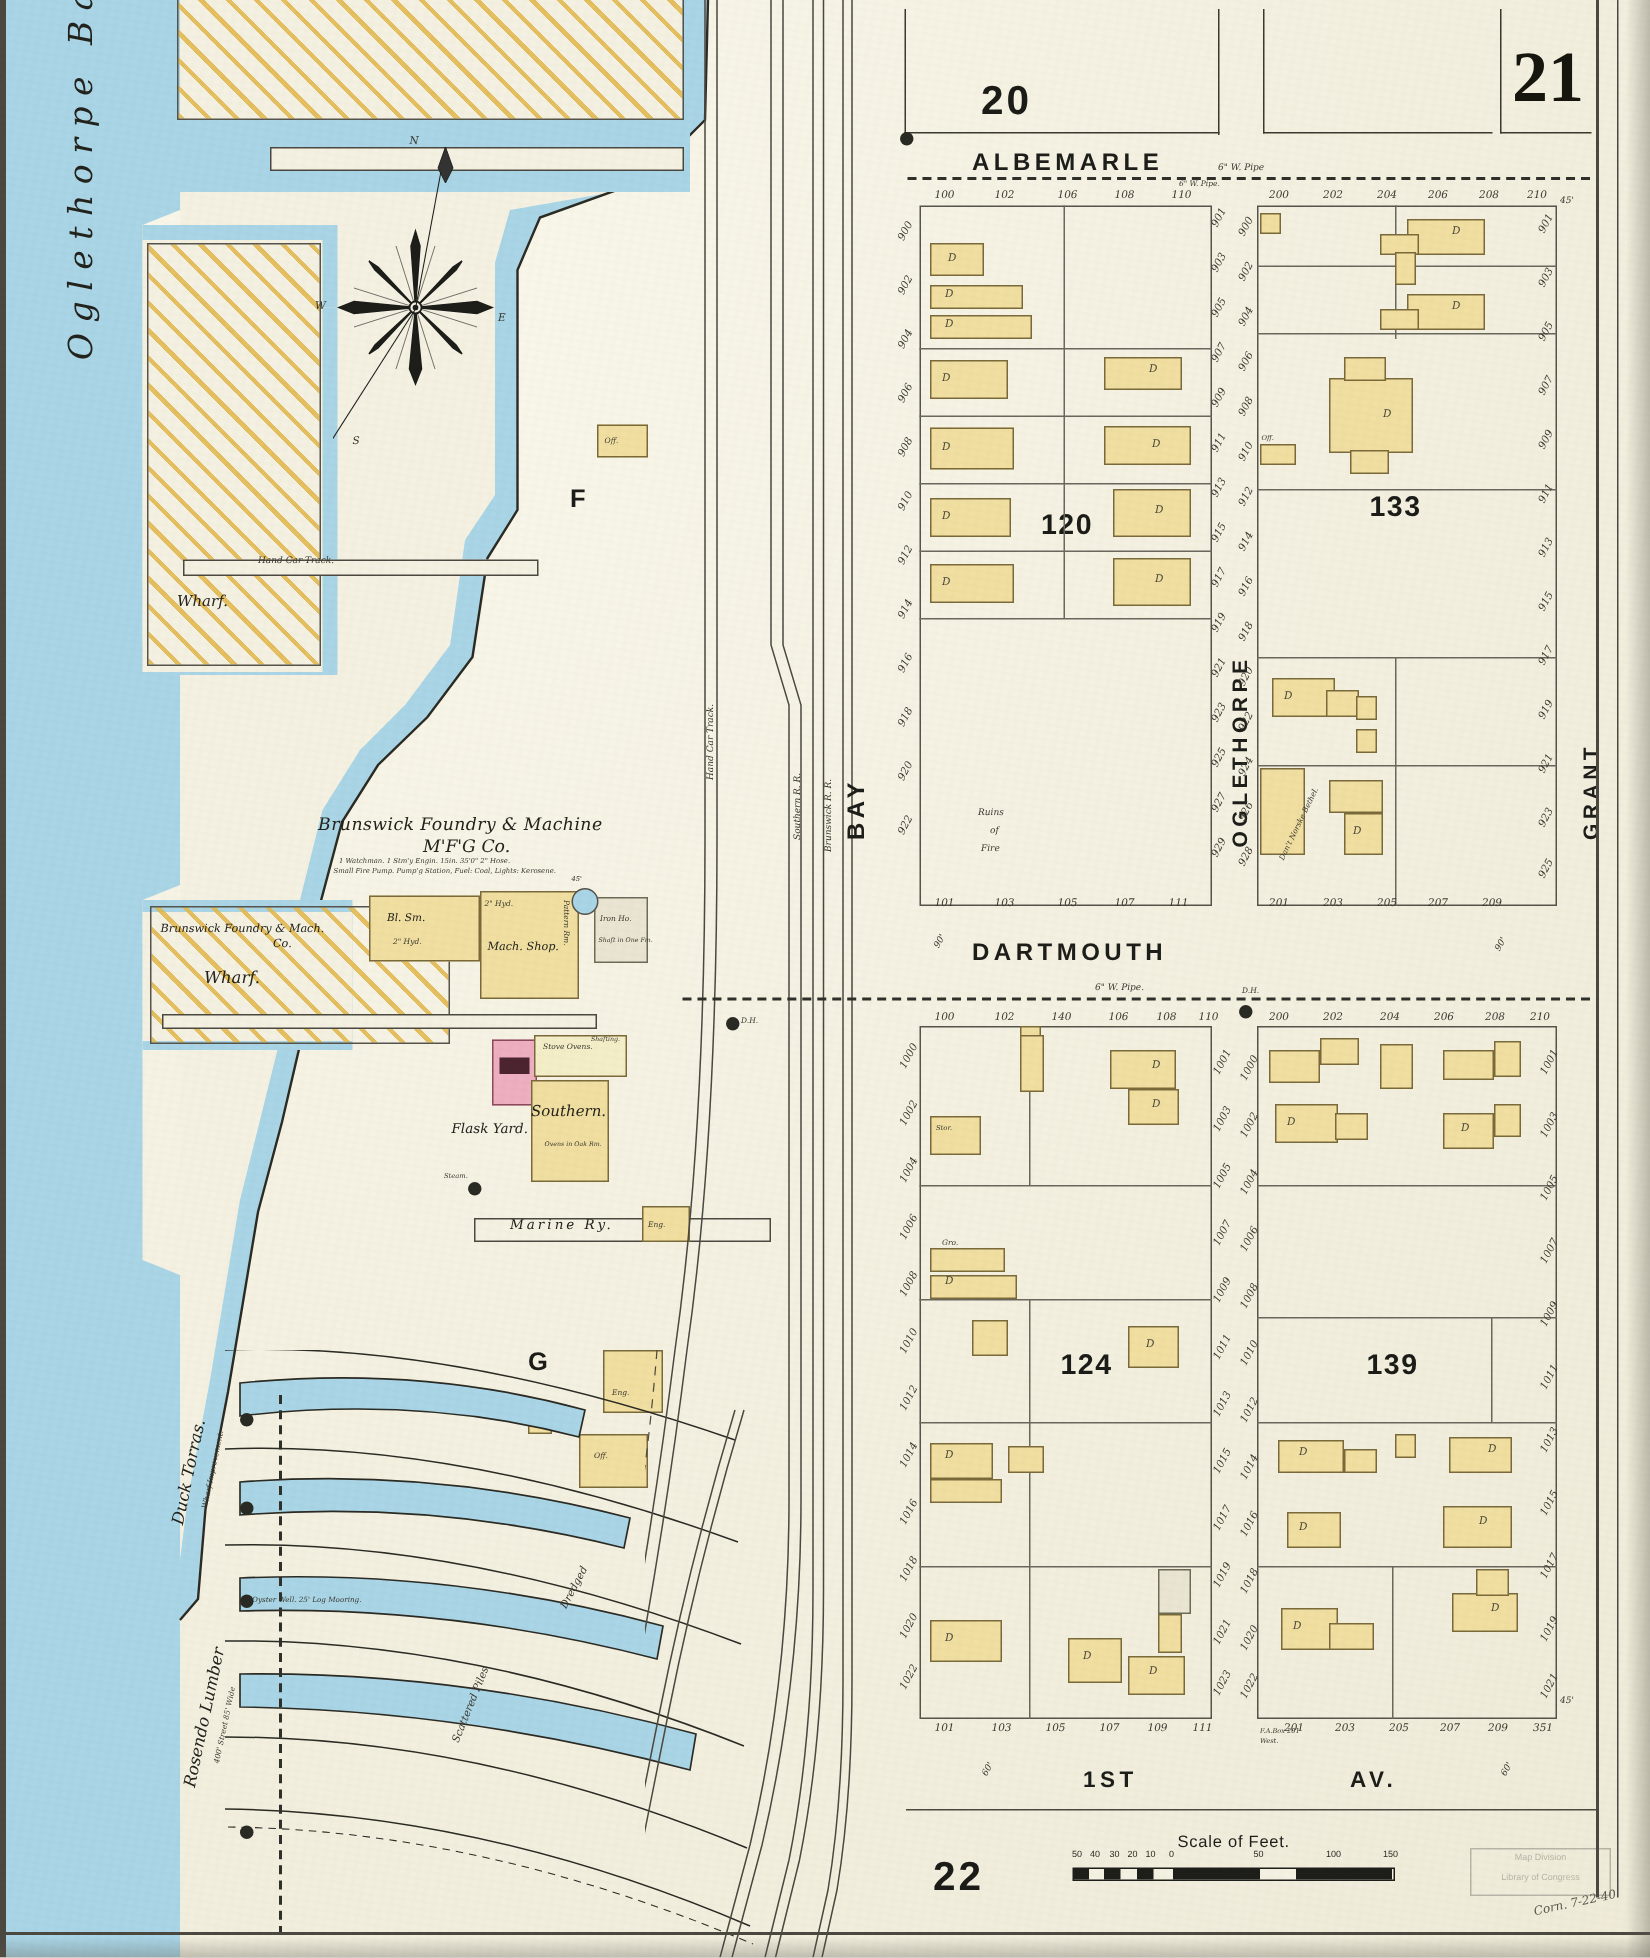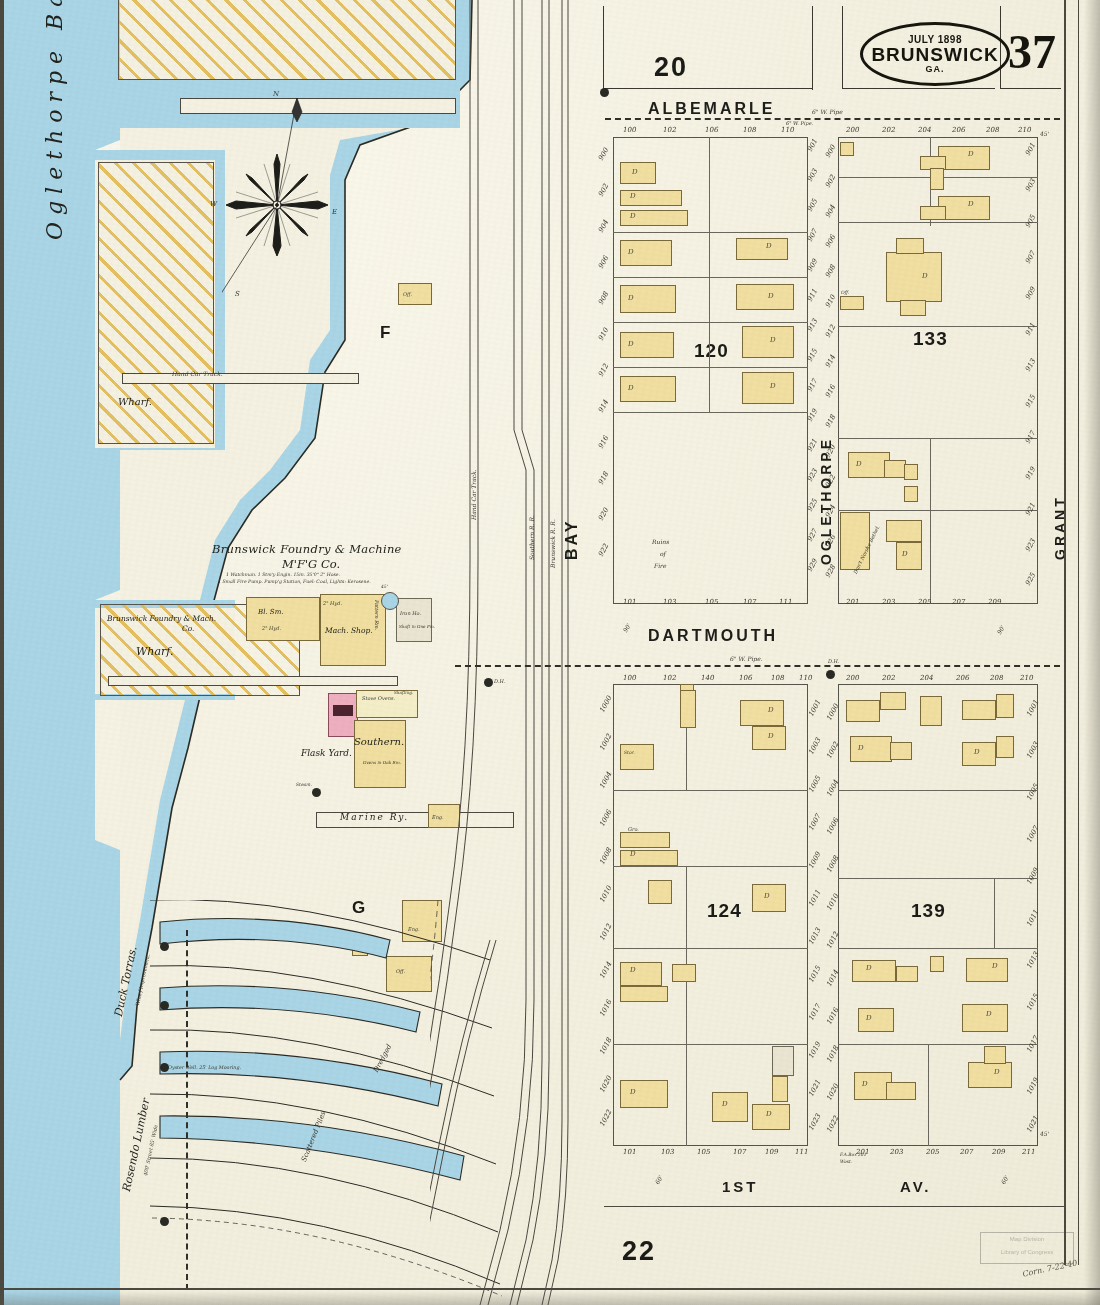--- a/index.html
+++ b/index.html
@@ -309,28 +309,21 @@
   <div class="hyd" style="left:484px;top:678px;"></div>
   <div class="tiny" style="left:494px;top:678px;font-size:5px;">D.H.</div>
 
   <div class="pgnum" style="left:654px;top:52px;">20</div>
   <div class="abs" style="left:603px;top:6px;width:0;height:84px;border-left:1.5px solid #3b392f;"></div>
   <div class="abs" style="left:603px;top:88px;width:210px;height:0;border-top:1.5px solid #3b392f;"></div>
   <div class="abs" style="left:812px;top:6px;width:0;height:84px;border-left:1.5px solid #3b392f;"></div>
 
   <div id="frame-tr"></div>
   <div id="frame-tr2"></div>
-  <div id="cartouche">
-    <div class="oval">
-      <div id="c-date">JULY 1898</div>
-      <div id="c-city">BRUNSWICK</div>
-      <div id="c-state">GA.</div>
-    </div>
-  </div>
-  <div id="sheetno">37</div>
+  <div id="sheetno">21</div>
 
   <div class="hyd" style="left:600px;top:88px;"></div>
   <div class="st" style="left:648px;top:100px;font-size:16px;">ALBEMARLE</div>
   <div class="abs" style="left:605px;top:118px;width:455px;height:0;border-top:2px dashed #30302a;"></div>
   <div class="tiny" style="left:812px;top:108px;font-size:6px;">6" W. Pipe</div>
   <div class="tiny" style="left:786px;top:120px;font-size:5px;">6" W. Pipe.</div>
 
   <div class="blk" style="left:613px;top:137px;width:195px;height:467px;"></div>
   <div class="blknum" style="left:694px;top:328px;margin-top:12px;">120</div>
 
@@ -547,21 +540,21 @@
     <span class="addr" style="left:120px;top:0;">107</span>
     <span class="addr" style="left:152px;top:0;">109</span>
     <span class="addr" style="left:182px;top:0;">111</span>
   </div>
   <div class="abs" style="left:838px;top:1148px;width:205px;height:12px;">
     <span class="addr" style="left:18px;top:0;">201</span>
     <span class="addr" style="left:52px;top:0;">203</span>
     <span class="addr" style="left:88px;top:0;">205</span>
     <span class="addr" style="left:122px;top:0;">207</span>
     <span class="addr" style="left:154px;top:0;">209</span>
-    <span class="addr" style="left:184px;top:0;">211</span>
+    <span class="addr" style="left:184px;top:0;">351</span>
   </div>
   <div class="tiny" style="left:840px;top:1152px;font-size:4.4px;">F.A.Box 201</div>
   <div class="tiny" style="left:840px;top:1159px;font-size:4.4px;">West.</div>
 
   <div class="abs" style="left:806px;top:137px;width:14px;height:467px;">
     <span class="addr" style="left:0;top:4px;transform:rotate(-62deg);">901</span>
     <span class="addr" style="left:0;top:34px;transform:rotate(-62deg);">903</span>
     <span class="addr" style="left:0;top:64px;transform:rotate(-62deg);">905</span>
     <span class="addr" style="left:0;top:94px;transform:rotate(-62deg);">907</span>
     <span class="addr" style="left:0;top:124px;transform:rotate(-62deg);">909</span>
@@ -679,20 +672,41 @@
   </div>
 
   <div class="st" style="left:722px;top:1178px;font-size:15px;">1ST</div>
   <div class="st" style="left:900px;top:1178px;font-size:15px;">AV.</div>
   <div class="tiny" style="left:654px;top:1176px;font-size:6px;transform:rotate(-60deg);">60'</div>
   <div class="tiny" style="left:1000px;top:1176px;font-size:6px;transform:rotate(-60deg);">60'</div>
   <div class="abs" style="left:604px;top:1206px;width:460px;height:0;border-top:1.4px solid #4b4840;"></div>
 
   <div class="pgnum" style="left:622px;top:1236px;">22</div>
 
+  <div id="scalebar">
+    <div id="sb-title">Scale of Feet.</div>
+    <div id="sb-ticks">
+      <span style="left:3px;">50</span>
+      <span style="left:15px;">40</span>
+      <span style="left:28px;">30</span>
+      <span style="left:40px;">20</span>
+      <span style="left:52px;">10</span>
+      <span style="left:66px;">0</span>
+      <span style="left:124px;">50</span>
+      <span style="left:174px;">100</span>
+      <span style="left:212px;">150</span>
+    </div>
+    <div id="sb-bar">
+      <i style="left:0;width:10px;"></i>
+      <i style="left:20px;width:11px;"></i>
+      <i style="left:42px;width:11px;"></i>
+      <i style="left:66px;width:58px;"></i>
+      <i style="left:148px;width:64px;"></i>
+    </div>
+  </div>
 
   <div id="locstamp">
     <div>Map Division</div>
     <div>Library of Congress</div>
   </div>
   <div id="locmark">Corn. 7-22-40</div>
 
   <div class="border-line" style="left:0;top:0;width:4px;height:1305px;"></div>
   <div class="border-line" style="left:1064px;top:0;width:2px;height:1265px;"></div>
   <div class="border-line" style="left:1078px;top:0;width:1px;height:1265px;"></div>

